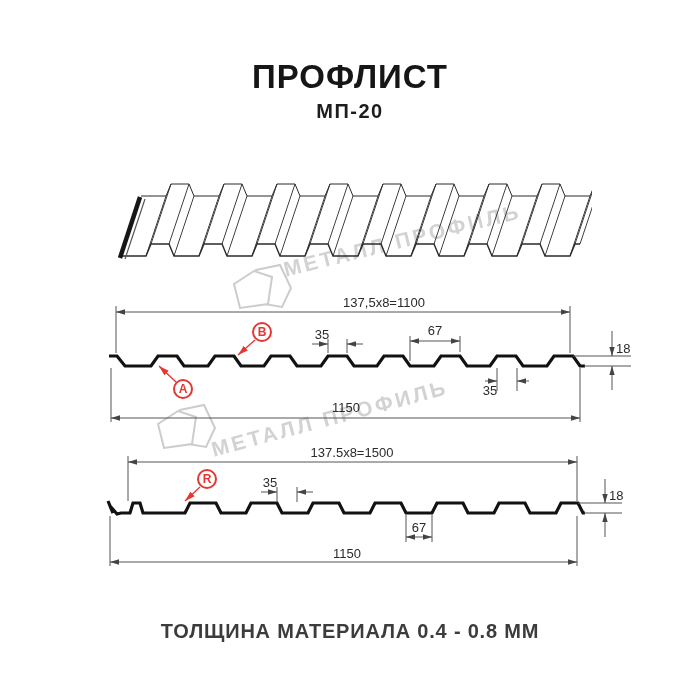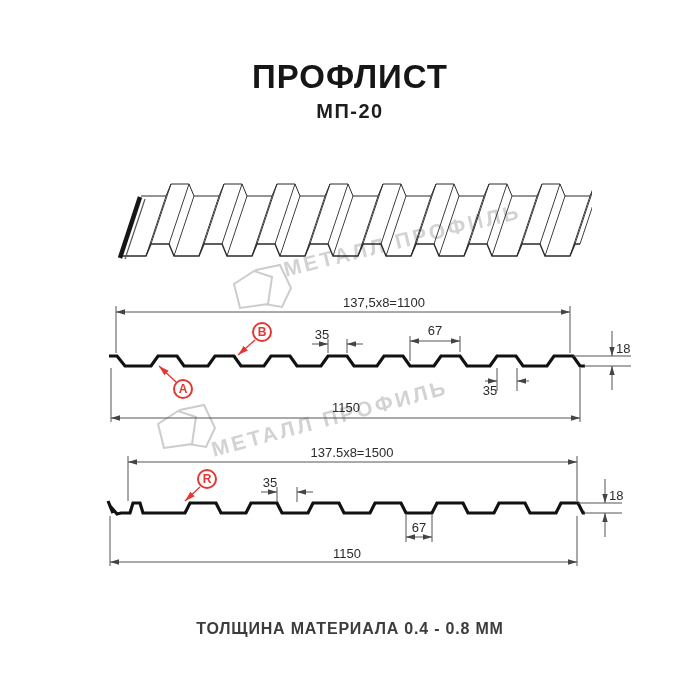--- a/index.html
+++ b/index.html
@@ -2,21 +2,21 @@
 <html><head>
 <meta charset="utf-8">
 <style>
   html,body{margin:0;padding:0;background:#fff;}
   #stage{position:relative;width:700px;height:700px;background:#ffffff;overflow:hidden;
          font-family:"Liberation Sans","DejaVu Sans",sans-serif;}
   .abs{position:absolute;}
   .ctr{transform:translateX(-50%);}
   #title{left:350px;top:58px;font-size:33px;font-weight:800;letter-spacing:1px;color:#161616;white-space:nowrap;}
   #subtitle{left:350px;top:100px;font-size:20px;font-weight:700;letter-spacing:1.5px;color:#1d1d1d;white-space:nowrap;}
-  #footer-note{left:350px;top:620px;font-size:16px;font-weight:600;letter-spacing:0.8px;color:#3c3c3c;white-space:nowrap;}
+  #footer-note{left:350px;top:620px;font-size:20px;font-weight:600;letter-spacing:0.8px;color:#3c3c3c;white-space:nowrap;}
   .dim{font-size:13px;color:#2b2b2b;white-space:nowrap;z-index:3;}
   .wm{z-index:1;}
   .wm-text{font-size:21px;font-weight:700;letter-spacing:3px;color:#d2d2d2;white-space:nowrap;
            transform-origin:left center;}
   svg.layer{position:absolute;left:0;top:0;z-index:2;}
   .lbl{width:16px;height:16px;border:2px solid var(--red);border-radius:50%;
        color:var(--red);font-size:12px;font-weight:700;line-height:16px;text-align:center;z-index:3;}
   .txt{z-index:3;}
 </style>
 </head>

